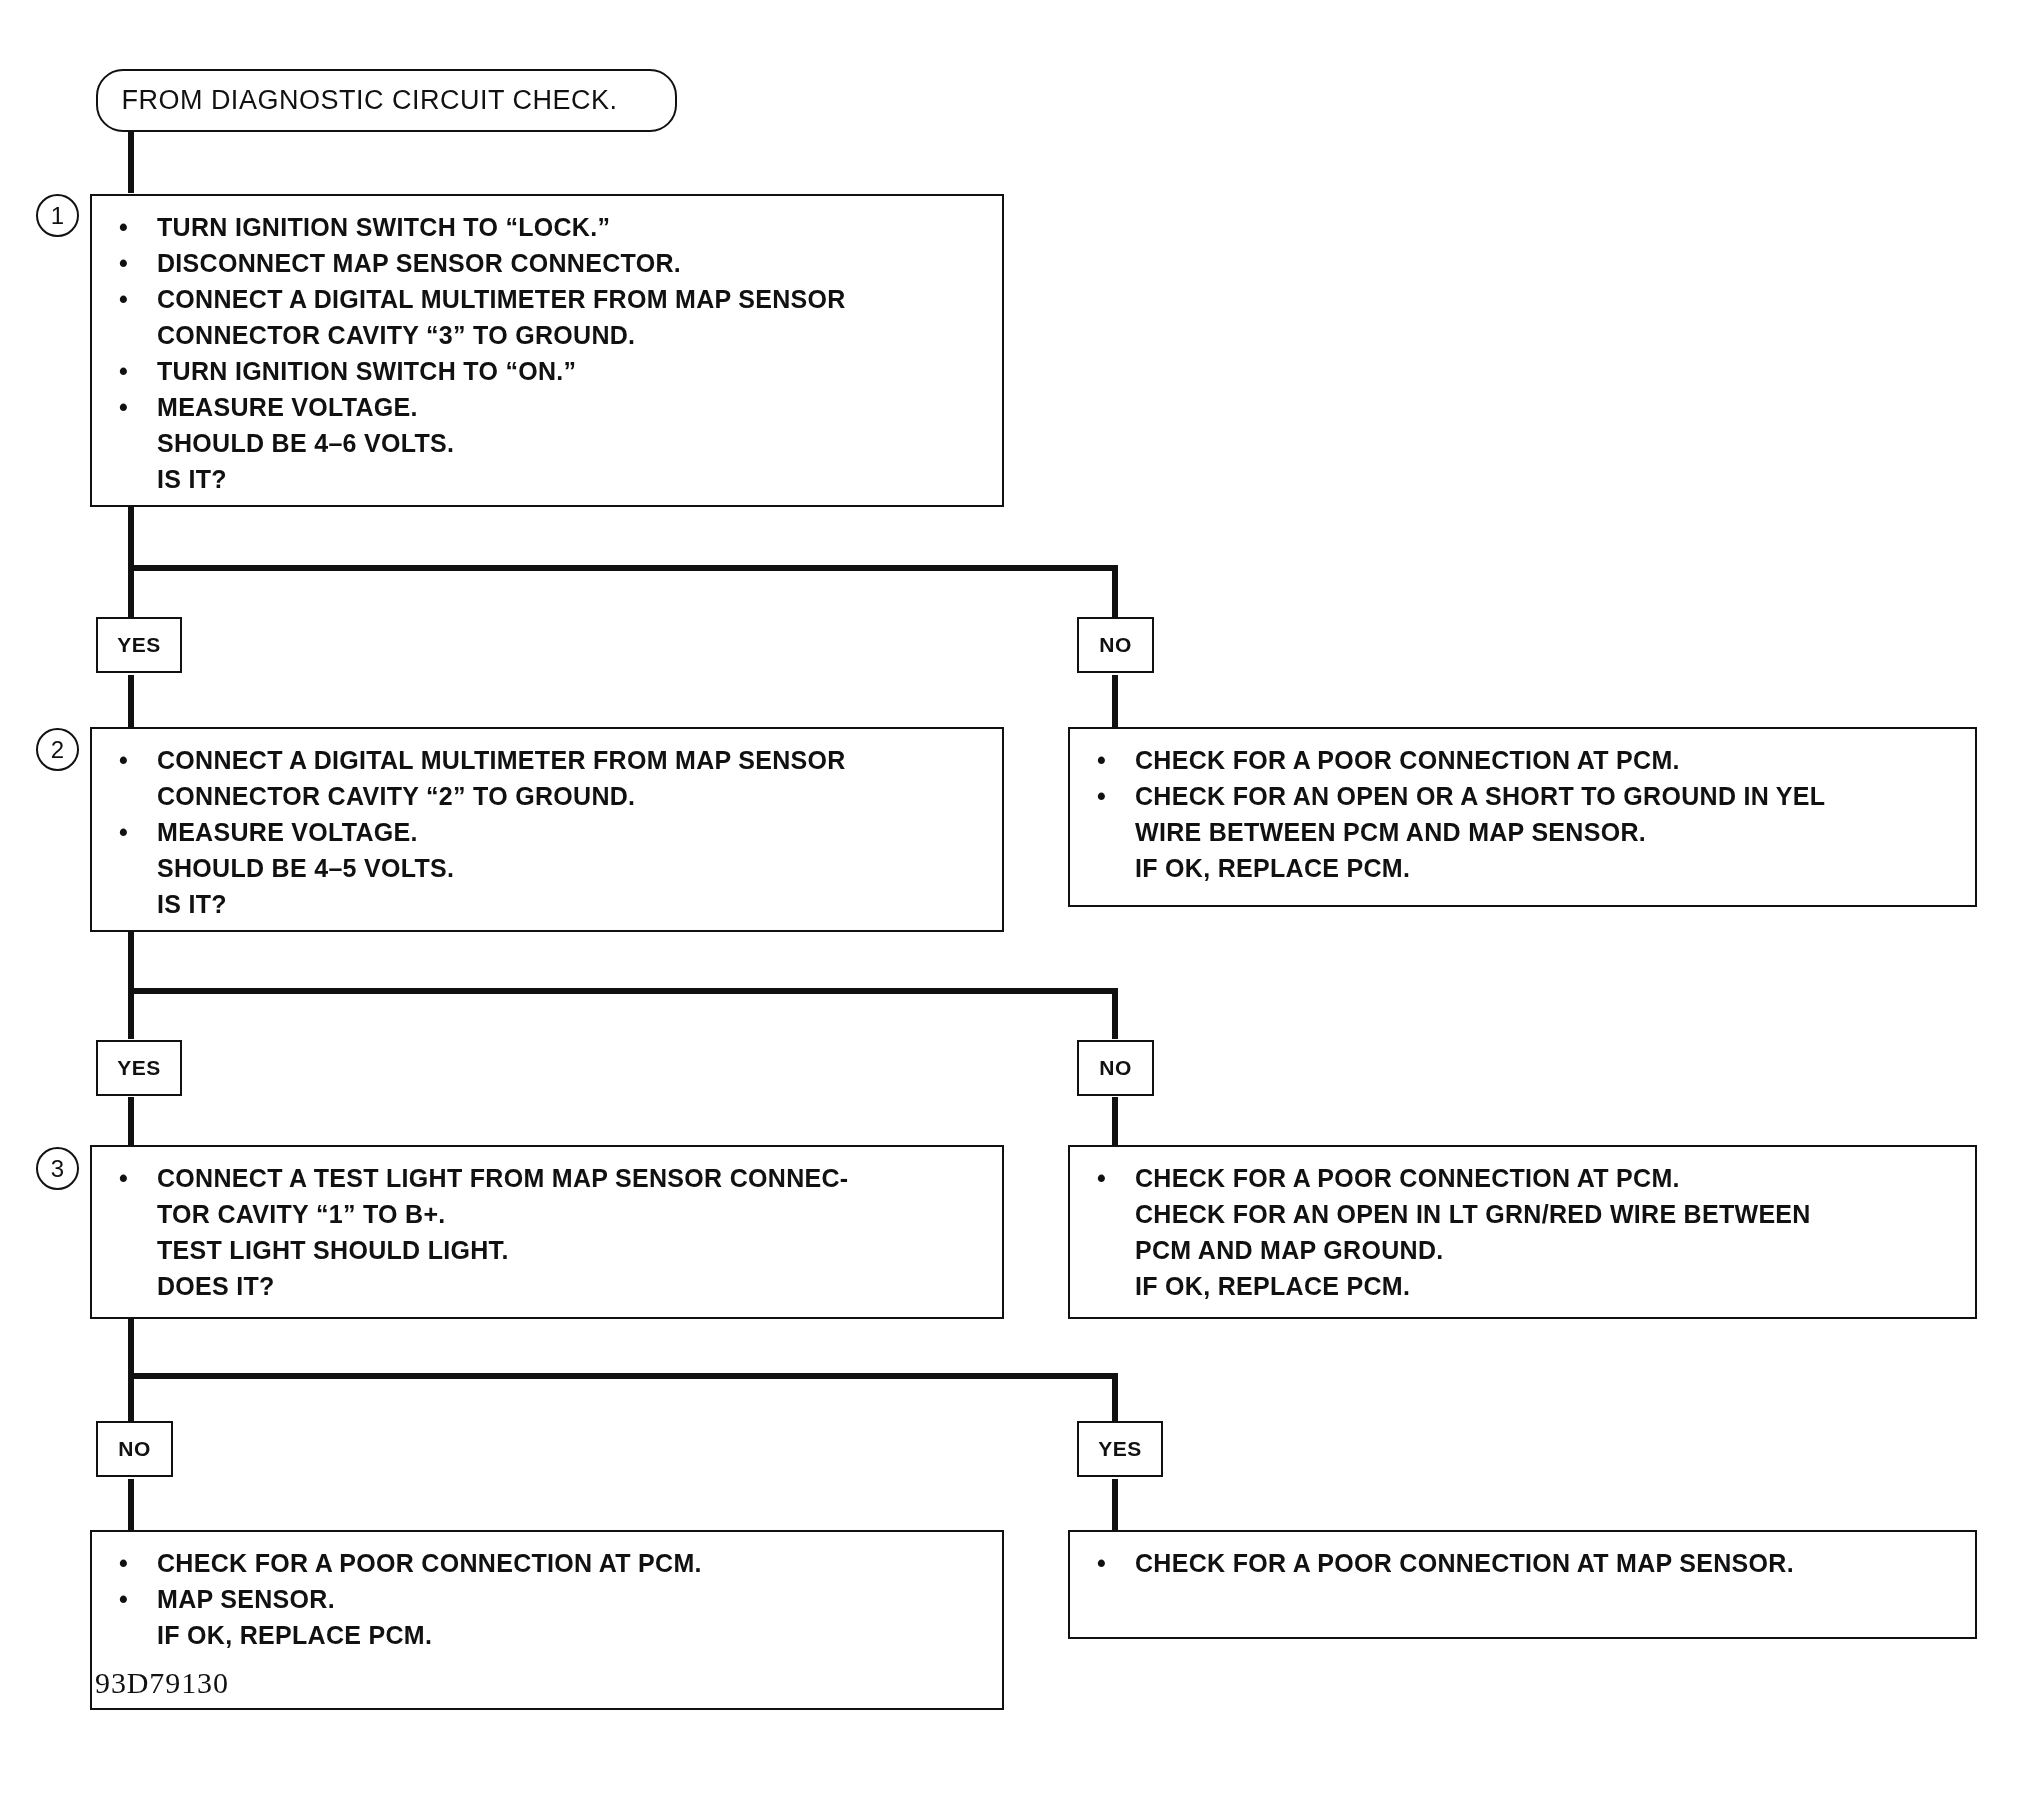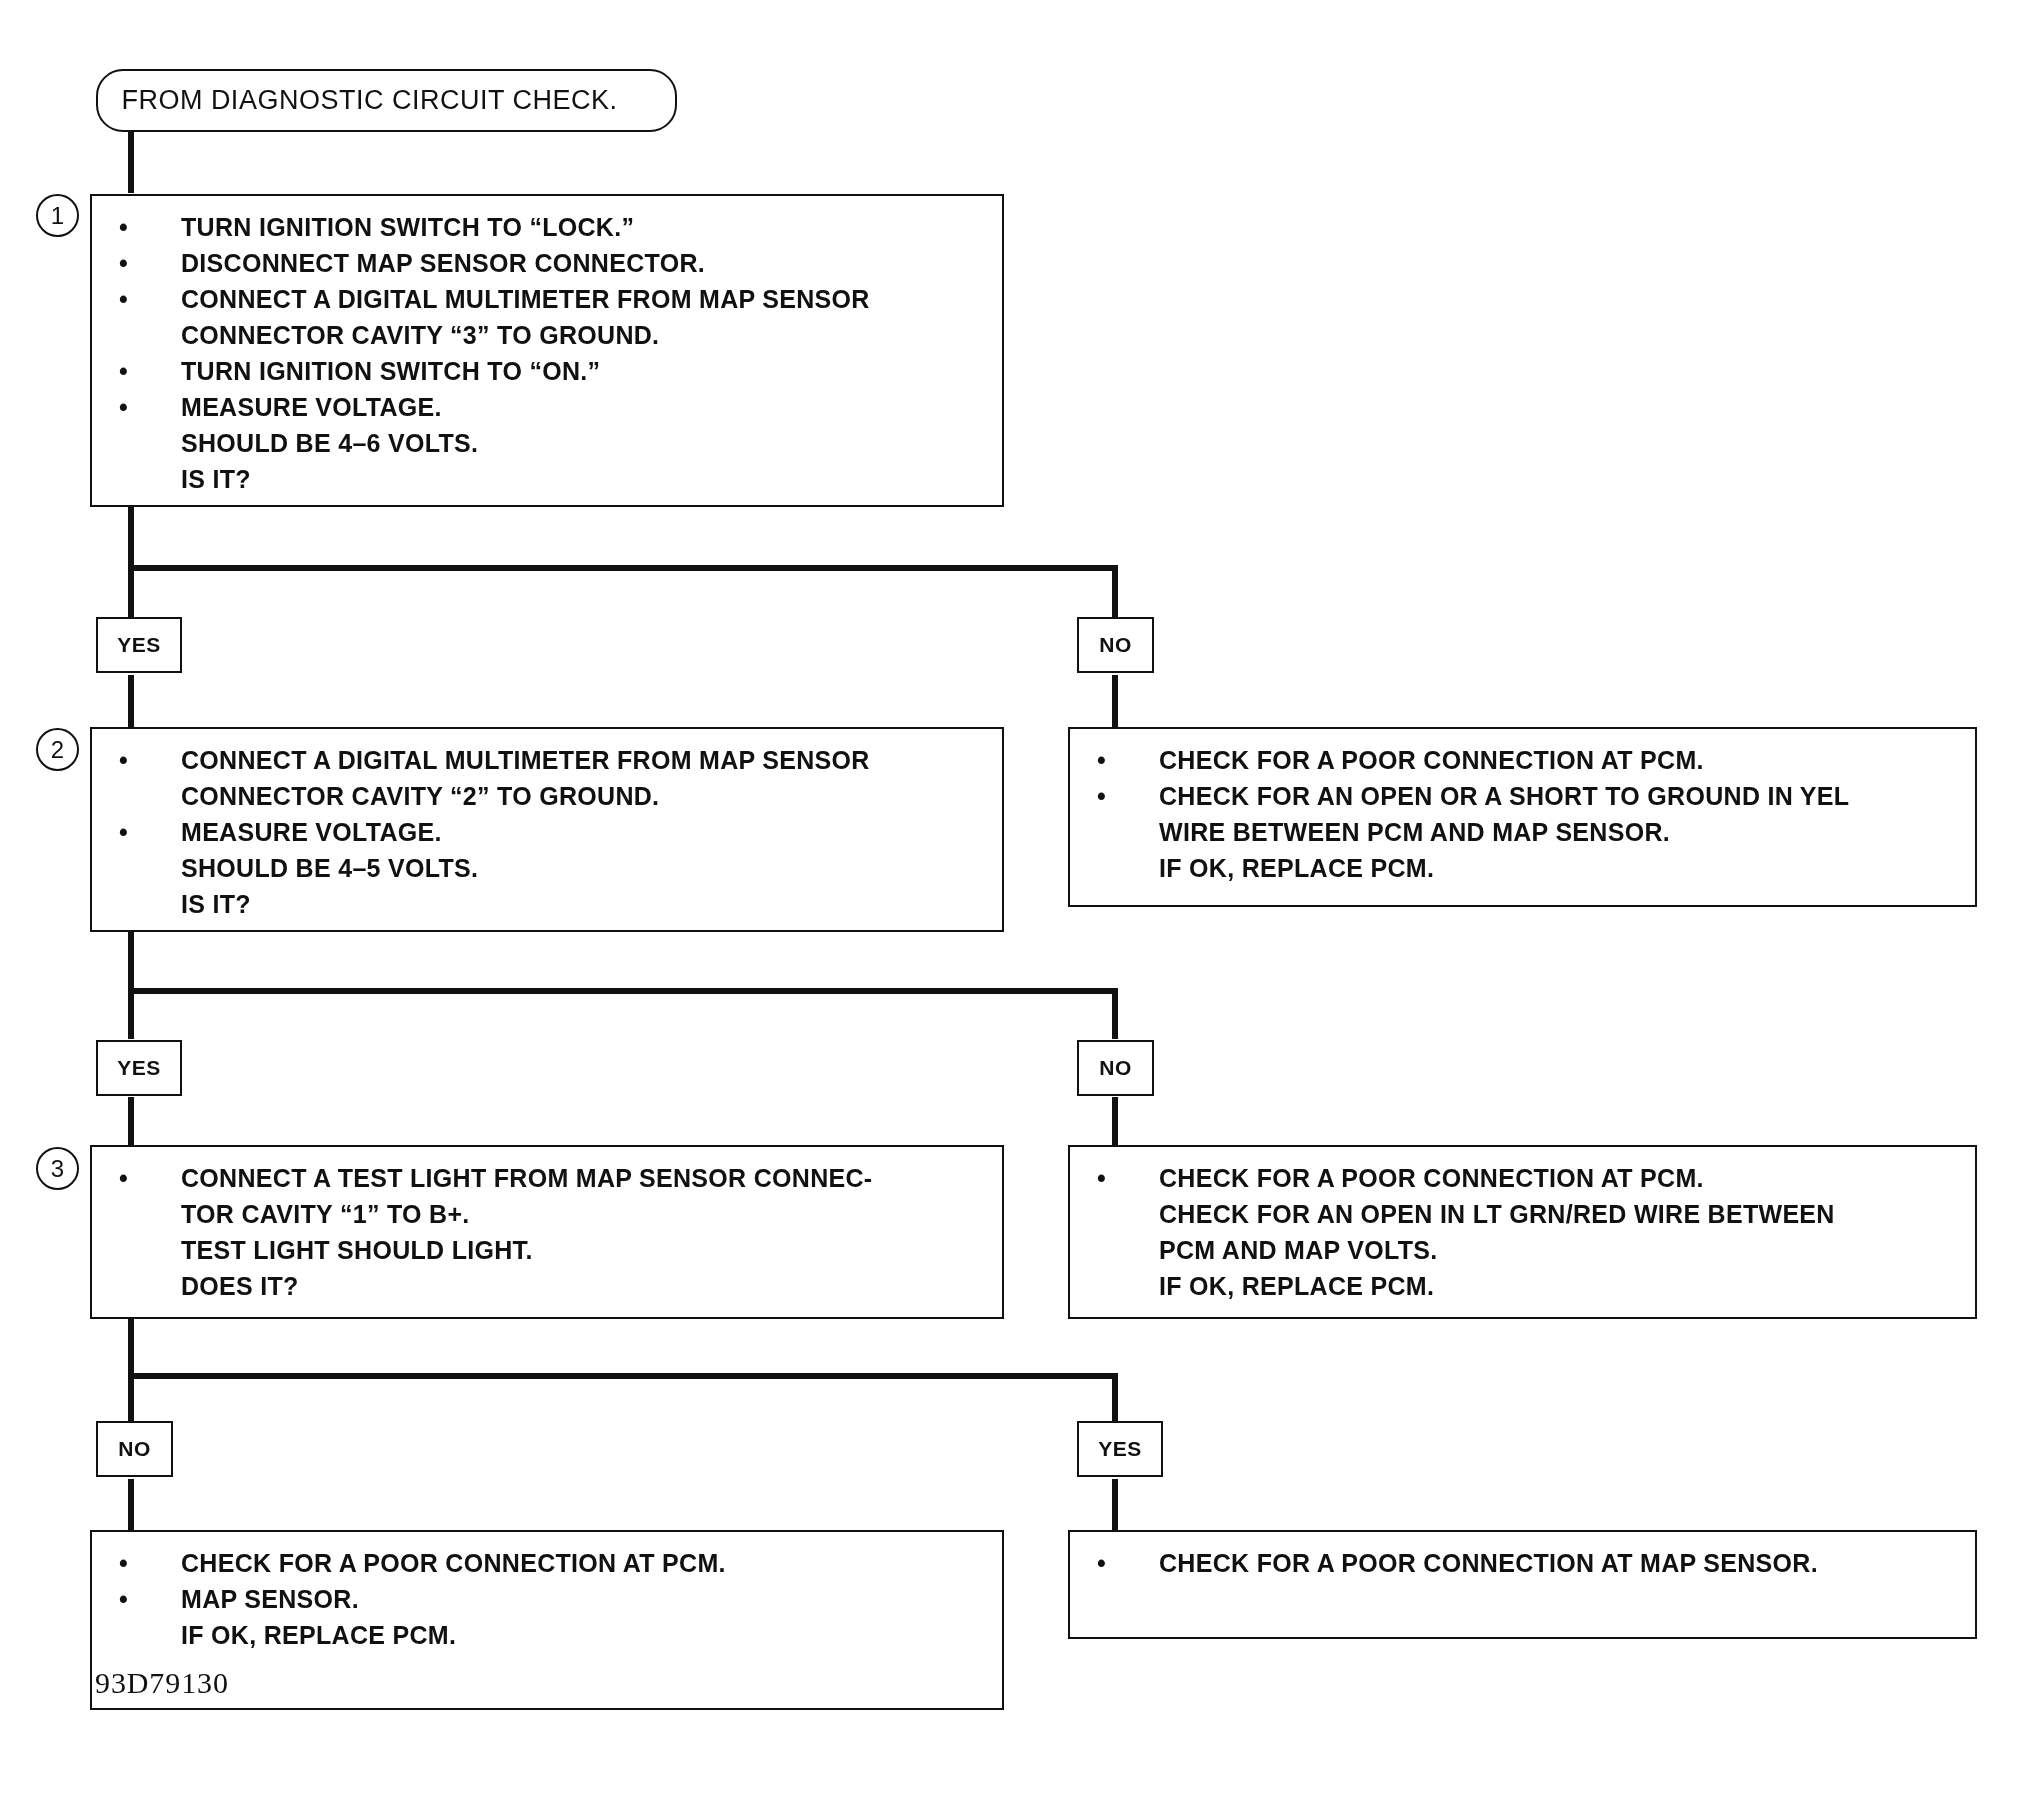--- a/index.html
+++ b/index.html
@@ -7,21 +7,21 @@
   body { font-family:"Liberation Sans", sans-serif; color:#111111; }
   .canvas { position:relative; width:2017px; height:1813px; background:#ffffff; overflow:hidden; }
 
   .box { position:absolute; border:2.7px solid #111111; background:#ffffff; }
   .start-box { display:flex; align-items:center; padding:0 23.4px; font-size:27px; font-weight:400; letter-spacing:0.5px;border-radius:27px; }
 
   .text-box { padding:12.6px 21.6px 9px 27px; }
   .bullet-row { display:flex; align-items:flex-start; }
   .bullet-marker { flex:0 0 38px; font-weight:700; font-size:25px; line-height:36px; }
   .bullet-text { font-weight:700; font-size:25px; line-height:36px; letter-spacing:0.3px; }
-  .bullet-line { white-space:nowrap;margin-left:24px; }
+  .bullet-line { white-space:nowrap; }
 
   .label-box { display:flex; align-items:center; justify-content:center; font-weight:700; font-size:21px; letter-spacing:0.5px; }
 
   .line { position:absolute; background:#111111; }
 
   .circle { position:absolute; width:43px; height:43px; border:2.7px solid #111111; border-radius:50%;
             display:flex; align-items:center; justify-content:center; font-size:24px; font-weight:400; background:#ffffff; }
 
   .caption { position:absolute; font-family:"Liberation Serif", serif; font-size:30px; font-weight:400; letter-spacing:0.9px; }
 </style>
@@ -149,21 +149,21 @@
         </div>
       </div>
     </div>
 
   <div class="box text-box" style="left:1068px; top:1145px; width:909px; height:174px;">
       <div class="bullet-row">
         <span class="bullet-marker">•</span>
         <div class="bullet-text">
           <div class="bullet-line">CHECK FOR A POOR CONNECTION AT PCM.</div>
           <div class="bullet-line">CHECK FOR AN OPEN IN LT GRN/RED WIRE BETWEEN</div>
-          <div class="bullet-line">PCM AND MAP VOLTS.</div>
+          <div class="bullet-line">PCM AND MAP GROUND.</div>
           <div class="bullet-line">IF OK, REPLACE PCM.</div>
         </div>
       </div>
     </div>
 
   <div class="box label-box" style="left:96px; top:1421px; width:77px; height:56px;">NO</div>
   <div class="box label-box" style="left:1077px; top:1421px; width:86px; height:56px;">YES</div>
 
   <div class="box text-box" style="left:90px; top:1530px; width:914px; height:180px;">
       <div class="bullet-row">

